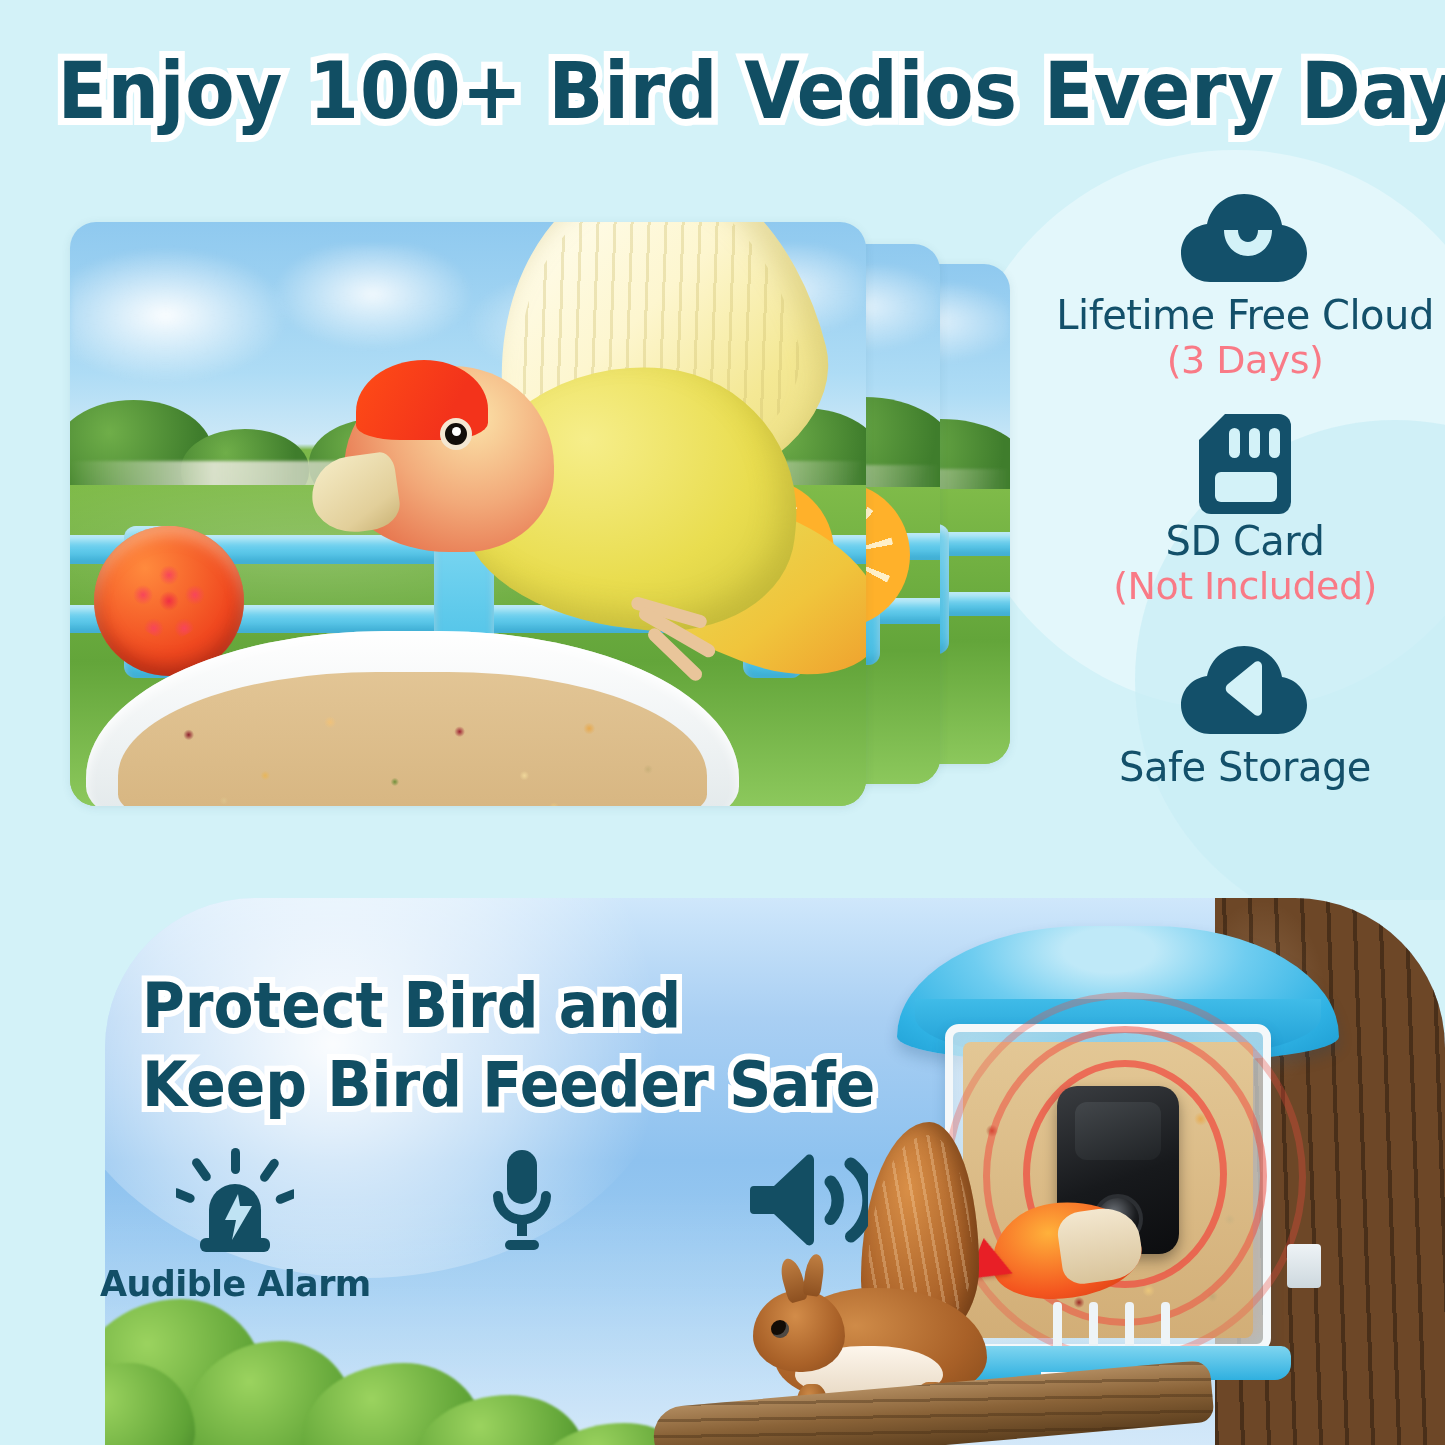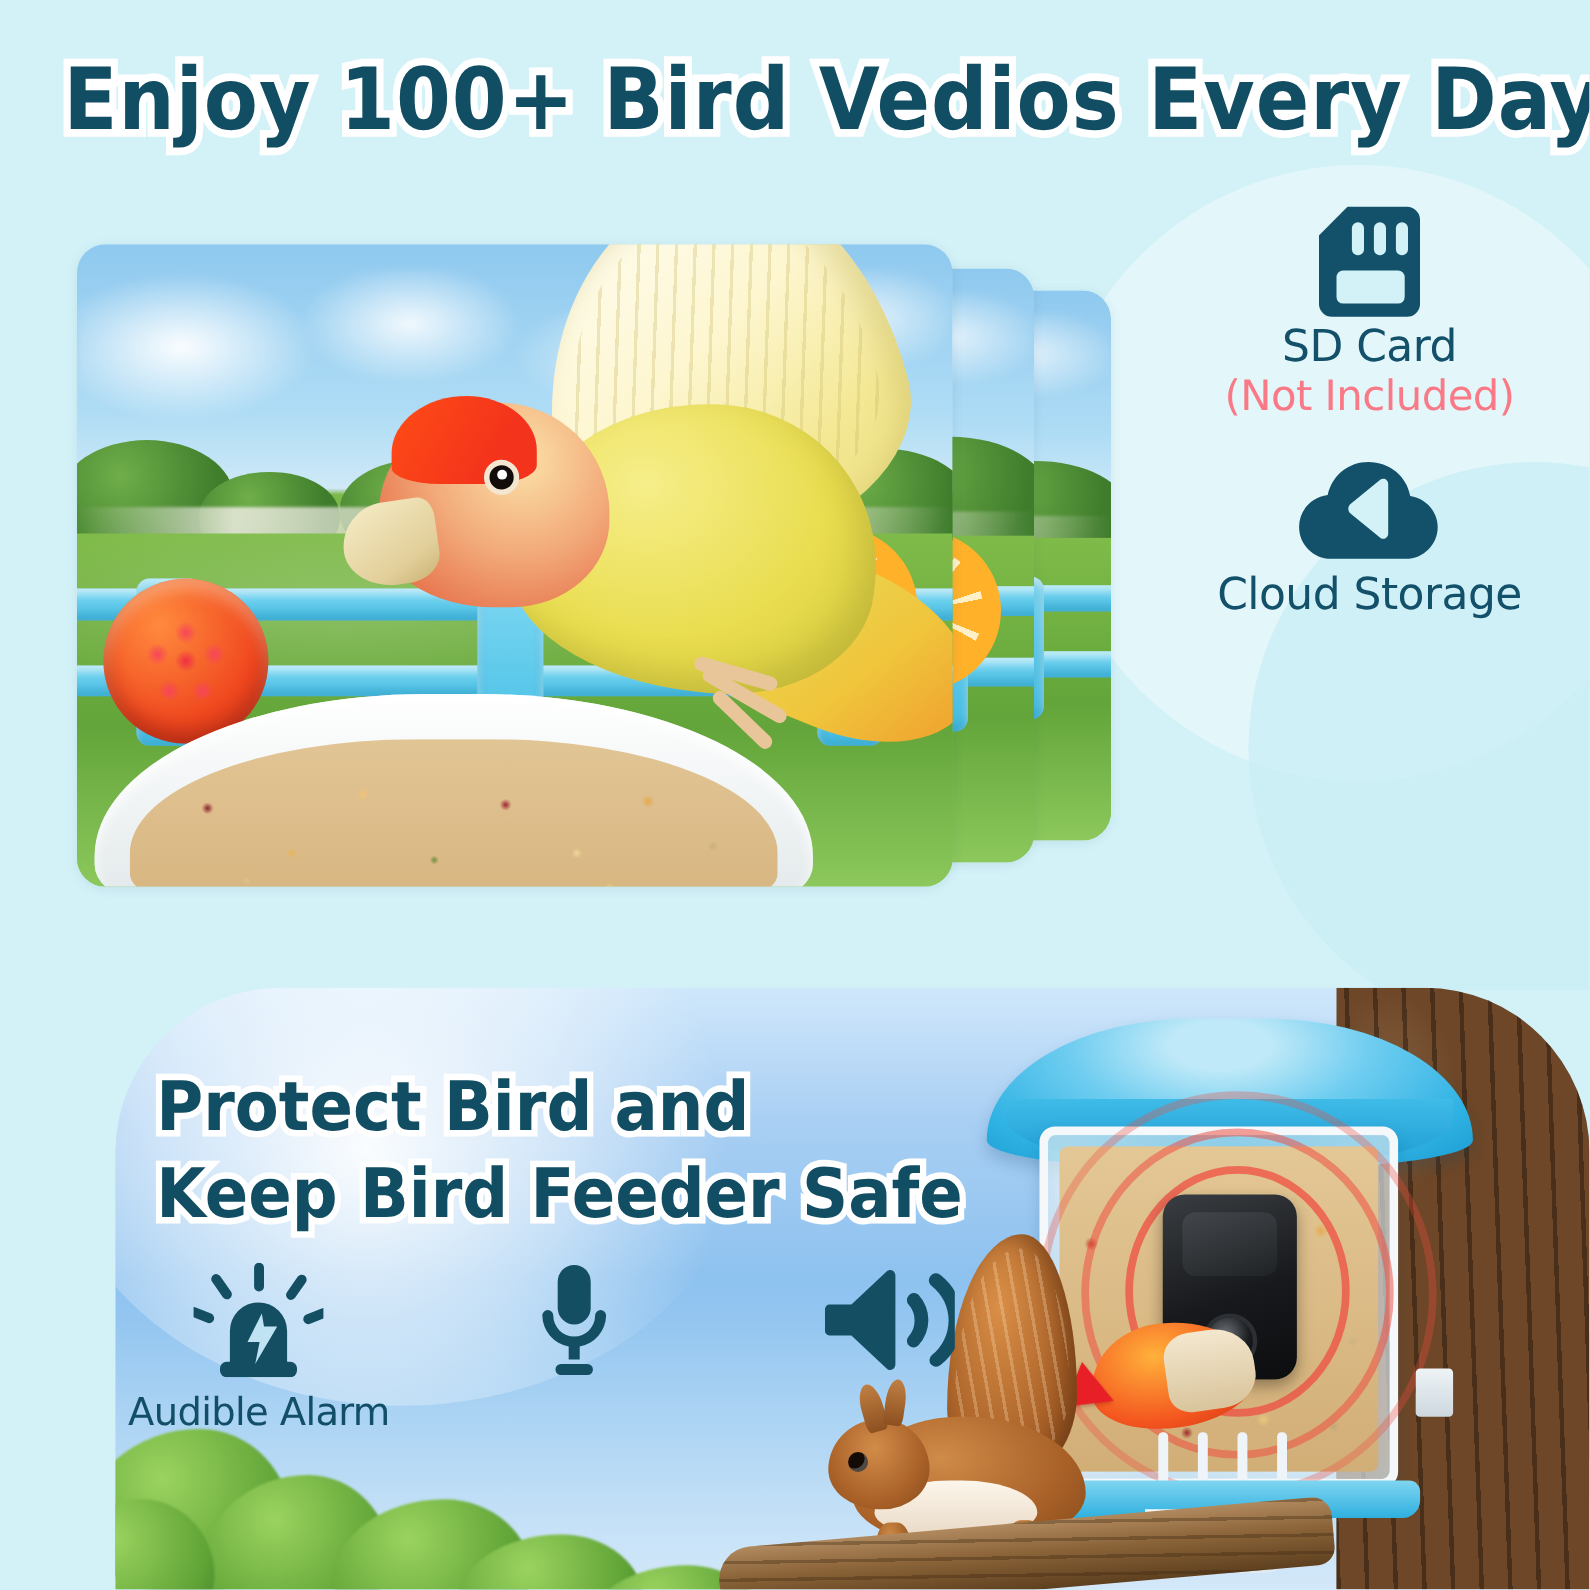--- a/index.html
+++ b/index.html
@@ -310,21 +310,21 @@
      background:linear-gradient(#f3e7cf,#d9c49b);border-radius:30% 46% 40% 26%;}
 
   
   .bh{position:absolute;left:142px;top:966px;width:900px;
      font-family:"DejaVu Sans", sans-serif;font-weight:700;font-size:62px;line-height:1.28;
      color:#114e63;transform:scaleX(.94);transform-origin:left top;
      -webkit-text-stroke:12px #ffffff;paint-order:stroke fill;white-space:nowrap;}
   .bh div{display:block;}
 
   
-  .brow{position:absolute;left:92px;top:1148px;width:860px;display:flex;}
+  .brow{position:absolute;left:92px;top:1148px;width:860px;display:flex;font-weight:bold;}
   .bitem{flex:1;text-align:center;}
   .bitem .bico{height:104px;display:flex;align-items:flex-end;justify-content:center;}
   .bitem .blabel{font-family:"DejaVu Sans", sans-serif;font-size:35px;color:#124f67;margin-top:12px;letter-spacing:-.6px;}
 </style>
 </head>
 <body>
 
 <div id="stage">
 
   <div class="top-sec">
@@ -434,20 +434,30 @@
                 <i></i>
                 <i></i>
               </div>
           </div>
         </div>
       </div>
     </div>
 
     <div class="feat-col">
 
+      <div class="feat">
+        <div class="ico">
+          <svg width="142" height="104" viewBox="0 0 142 104">
+            <path fill="#13506a" d="M36 96c-16 0-29-13-29-29 0-15 11-27 26-29C37 20 52 8 70 8c19 0 35 13 38 31 14 2 25 14 25 28 0 16-13 29-29 29z"></path>
+            <path fill="#d3f2f8" d="M50 44h14c0 7 4 12 10 12s10-5 10-12h14c0 15-11 26-24 26S50 59 50 44z"></path>
+          </svg>
+        </div>
+        <div class="ftitle">Lifetime Free Cloud</div>
+        <div class="fsub">(3 Days)</div>
+      </div>
 
       <div class="feat">
         <div class="ico">
           <svg width="92" height="104" viewBox="0 0 92 104">
             <path fill="#13506a" d="M26 2h54a12 12 0 0 1 12 12v76a12 12 0 0 1-12 12H12A12 12 0 0 1 0 90V28z"></path>
             <rect x="30" y="16" width="11" height="30" rx="5.5" fill="#d3f2f8"></rect>
             <rect x="50" y="16" width="11" height="30" rx="5.5" fill="#d3f2f8"></rect>
             <rect x="70" y="16" width="11" height="30" rx="5.5" fill="#d3f2f8"></rect>
             <rect x="16" y="60" width="62" height="30" rx="6" fill="#d3f2f8"></rect>
           </svg>
@@ -456,21 +466,21 @@
         <div class="fsub">(Not Included)</div>
       </div>
 
       <div class="feat">
         <div class="ico">
           <svg width="142" height="104" viewBox="0 0 142 104">
             <path fill="#13506a" d="M36 96c-16 0-29-13-29-29 0-15 11-27 26-29C37 20 52 8 70 8c19 0 35 13 38 31 14 2 25 14 25 28 0 16-13 29-29 29z"></path>
             <path fill="#d3f2f8" d="M88 28c0-4-4-6-7-4L54 46c-3 2-3 7 0 9l27 22c3 2 7 0 7-4z"></path>
           </svg>
         </div>
-        <div class="ftitle">Cloud Storage</div>
+        <div class="ftitle">Safe Storage</div>
       </div>
 
     </div>
   </div>
 
   <div class="bot-sec">
     <div class="sunglow"></div>
     <div class="haze"></div>
 
     <div class="foliage">

